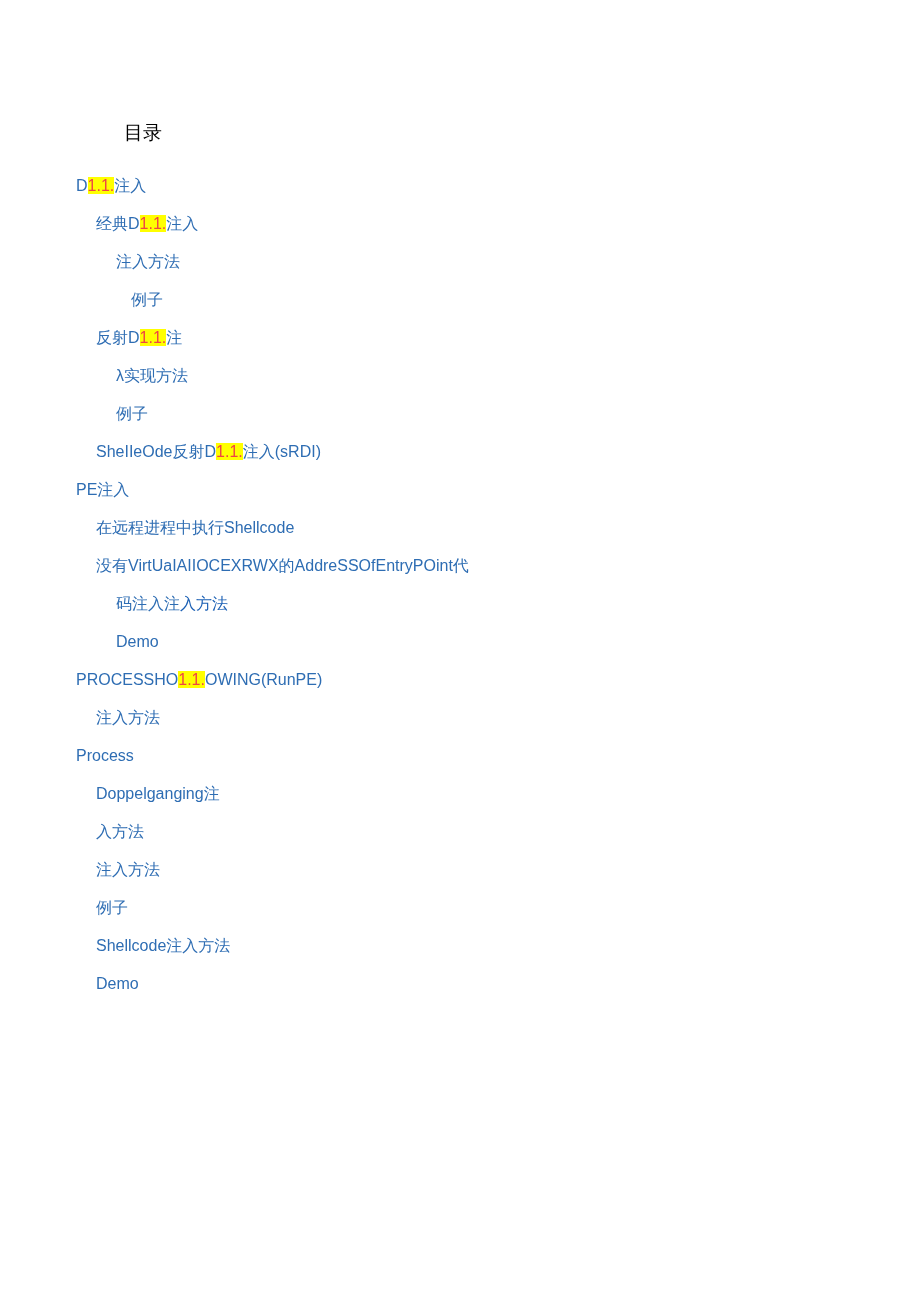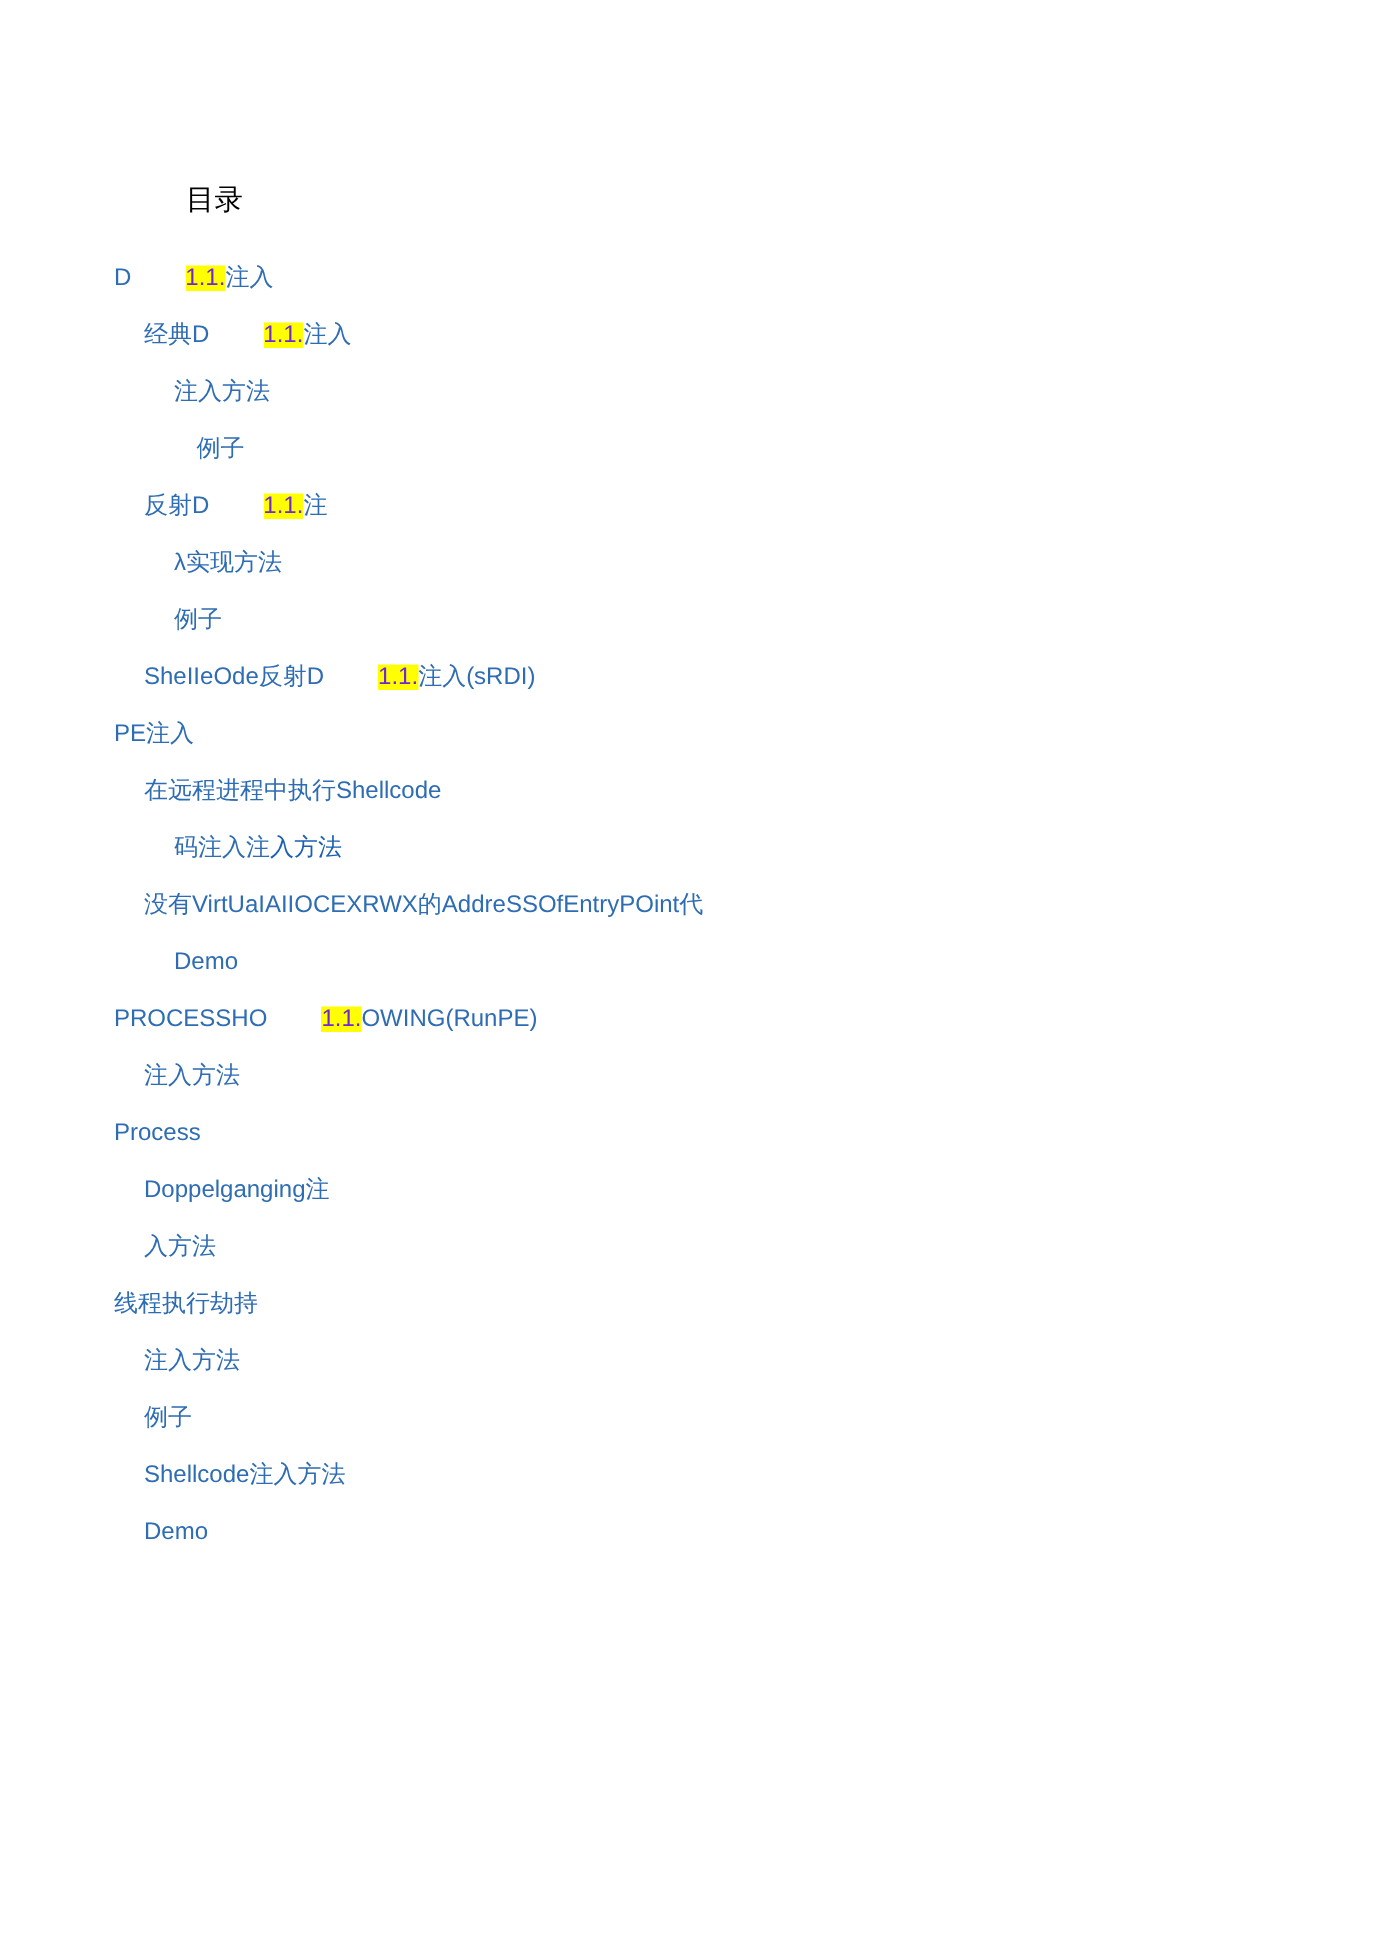--- a/index.html
+++ b/index.html
@@ -25,22 +25,21 @@
       margin-bottom: 28px;
     }
     .toc-link {
       color: #2e6db3;
       font-size: 16px;
       line-height: 1.5;
       cursor: pointer;
     }
     .highlight {
       background-color: #ffff00;
-      color: #6d28d9;
-      margin-left: 36px;
+      color: #ef4444;
     }
     .level-0 { margin-left: 0px; margin-bottom: 20px; margin-top: 0px; }
     .level-1 { margin-left: 20px; margin-bottom: 15px; margin-top: 0px; }
     .level-2 { margin-left: 40px; margin-bottom: 12px; margin-top: 0px; }
     .level-3 { margin-left: 55px; margin-bottom: 12px; margin-top: 0px; }
     .section-gap { margin-top: 14px; }
     .item {
       margin-bottom: 14px;
     }
   </style>
@@ -83,26 +82,26 @@
   </div>
 
   <div class="item level-0 section-gap">
     <span class="toc-link">PE注入</span>
   </div>
 
   <div class="item level-1">
     <span class="toc-link">在远程进程中执行Shellcode</span>
   </div>
 
+  <div class="item level-1 section-gap">
+    <span class="toc-link">没有VirtUaIAIIOCEXRWX的AddreSSOfEntryPOint代</span>
+  </div>
+
   <div class="item level-2">
     <span class="toc-link">码注入注</span><span class="toc-link" style="color:#1a5fb4;">入方法</span>
-  </div>
-
-  <div class="item level-1 section-gap">
-    <span class="toc-link">没有VirtUaIAIIOCEXRWX的AddreSSOfEntryPOint代</span>
   </div>
 
   <div class="item level-2">
     <span class="toc-link">Demo</span>
   </div>
 
   <div class="item level-0">
     <span class="toc-link">PROCESSHO</span><span class="toc-link highlight">1.1.</span><span class="toc-link">OWING(RunPE)</span>
   </div>
 
@@ -115,23 +114,20 @@
   </div>
 
   <div class="item level-1 section-gap">
     <span class="toc-link">Doppelganging注</span>
   </div>
 
   <div class="item level-1 section-gap">
     <span class="toc-link">入方法</span>
   </div>
 
-  <div class="item level-0">
-    <span class="toc-link">线程执行劫持</span>
-  </div>
 
   <div class="item level-1">
     <span class="toc-link">注入方法</span>
   </div>
 
 
   <div class="item level-1">
     <span class="toc-link">例子</span>
   </div>
 

